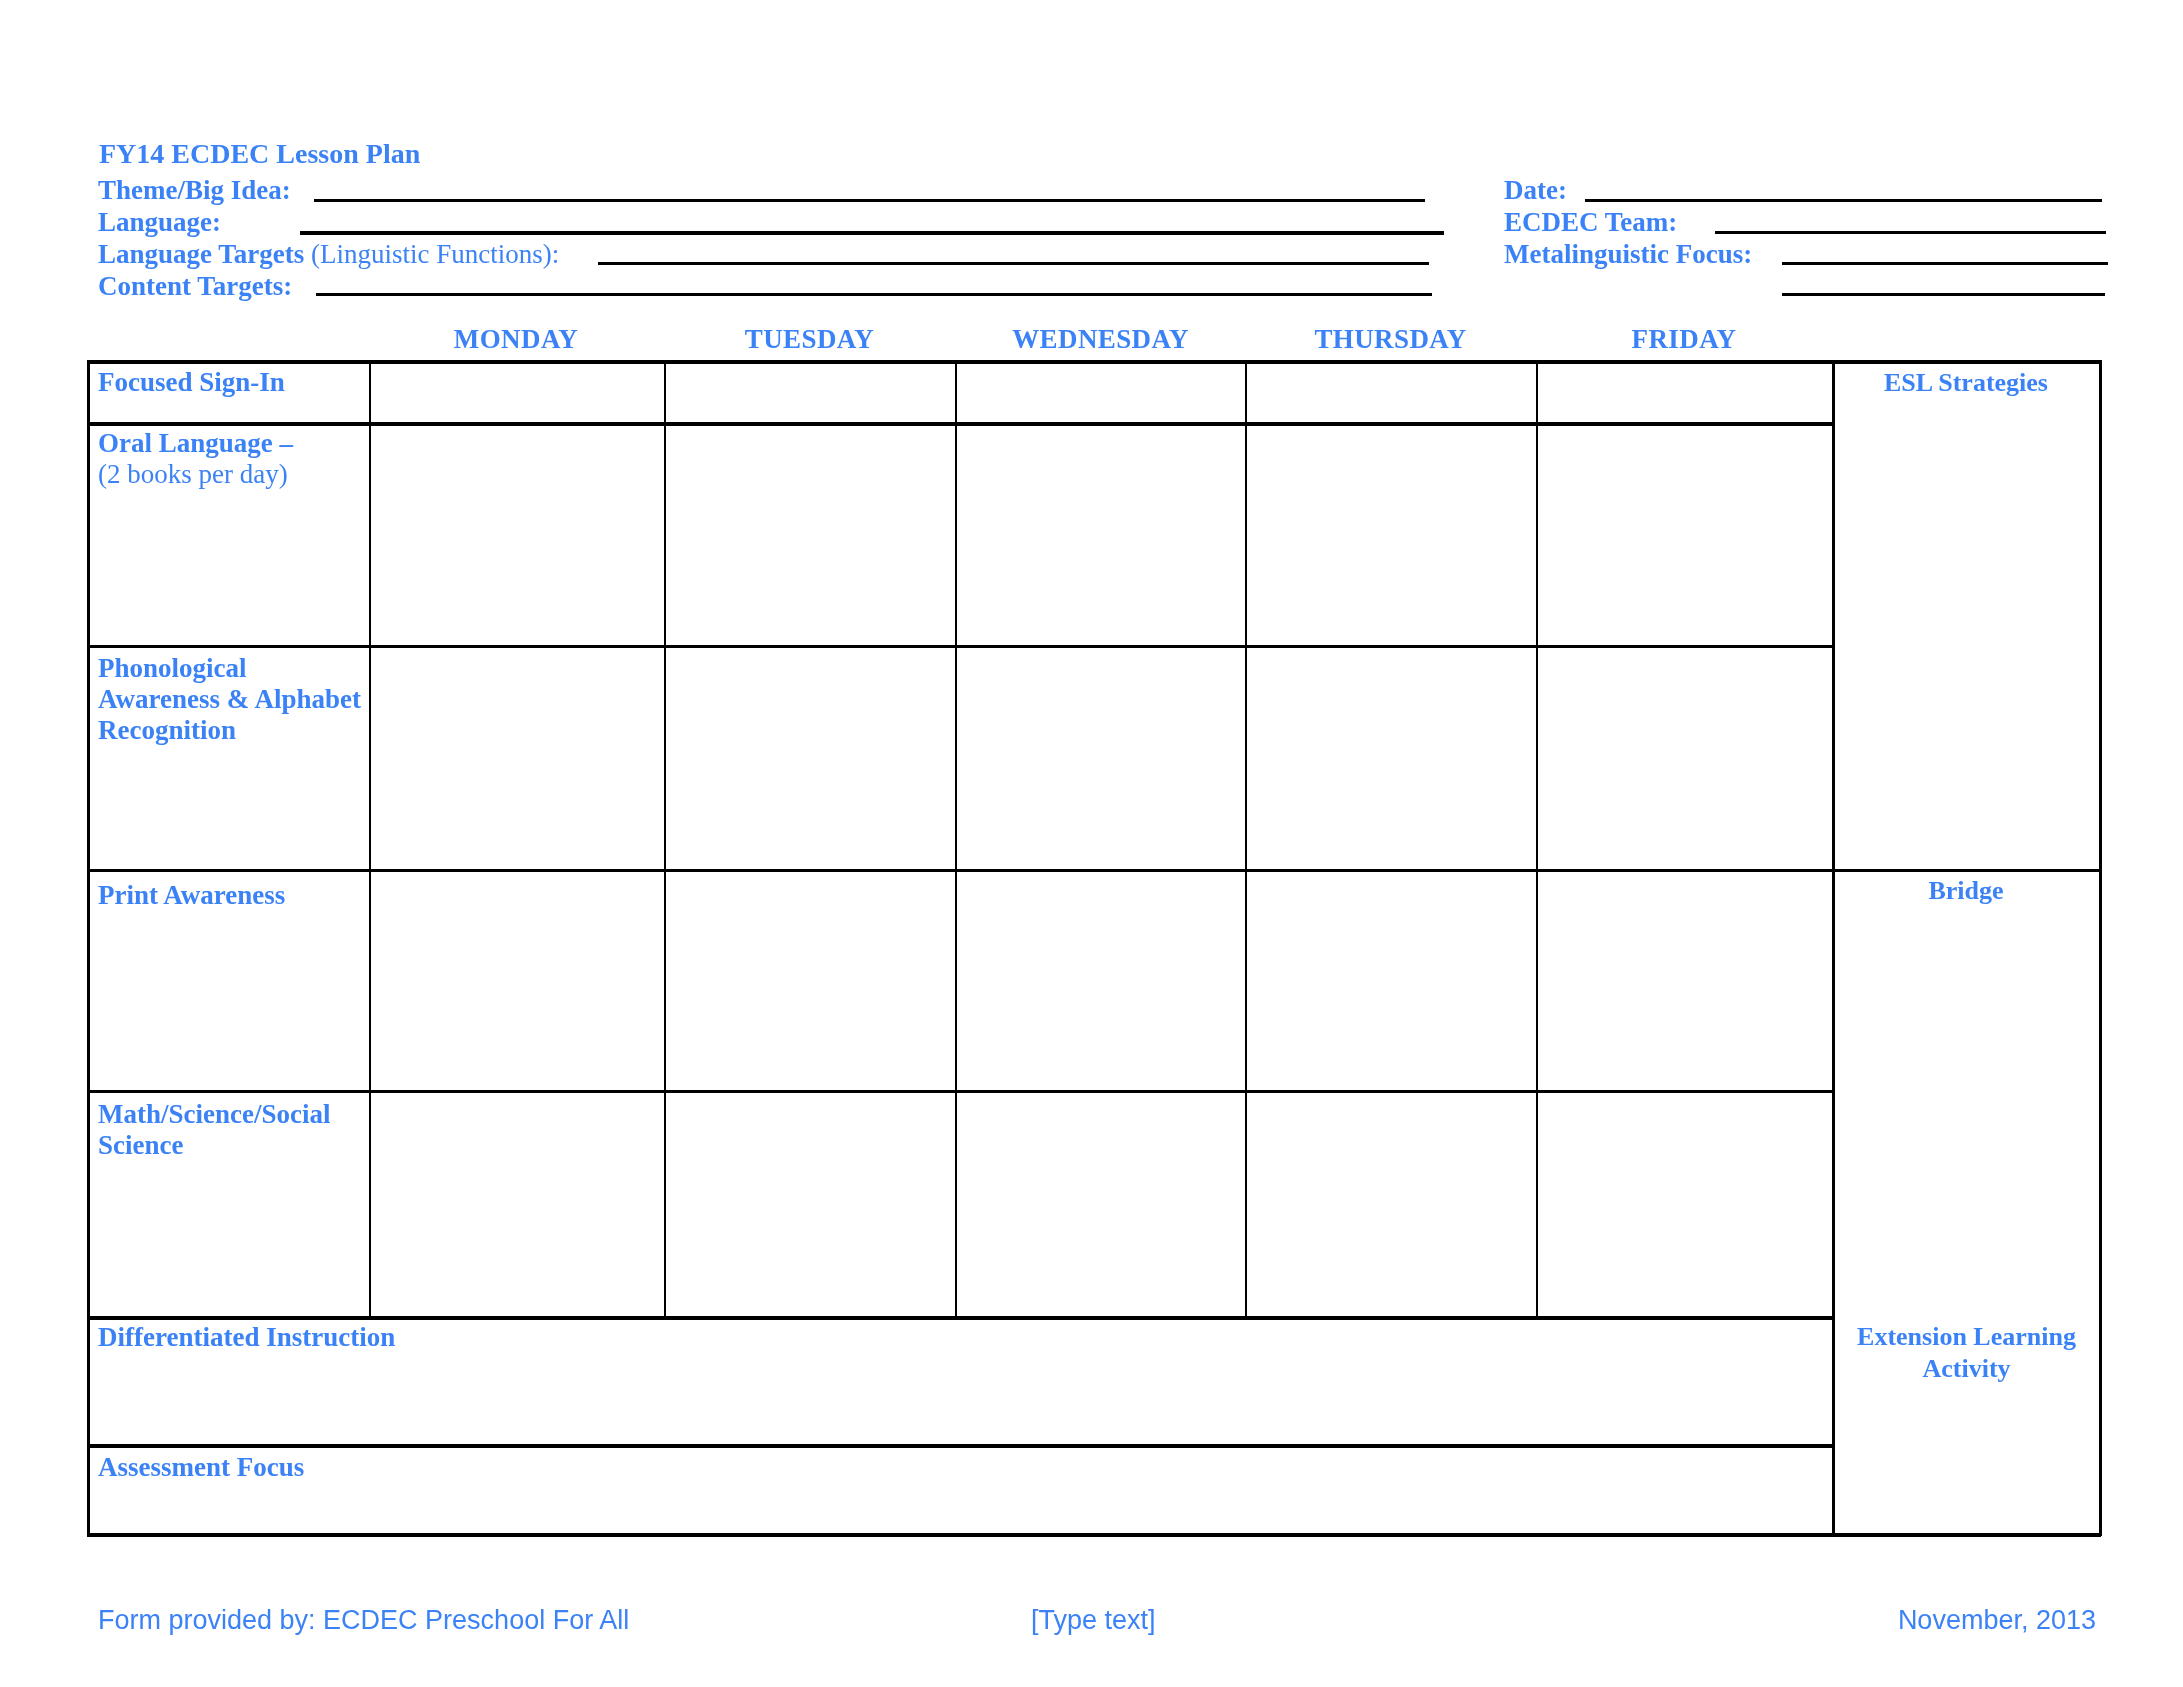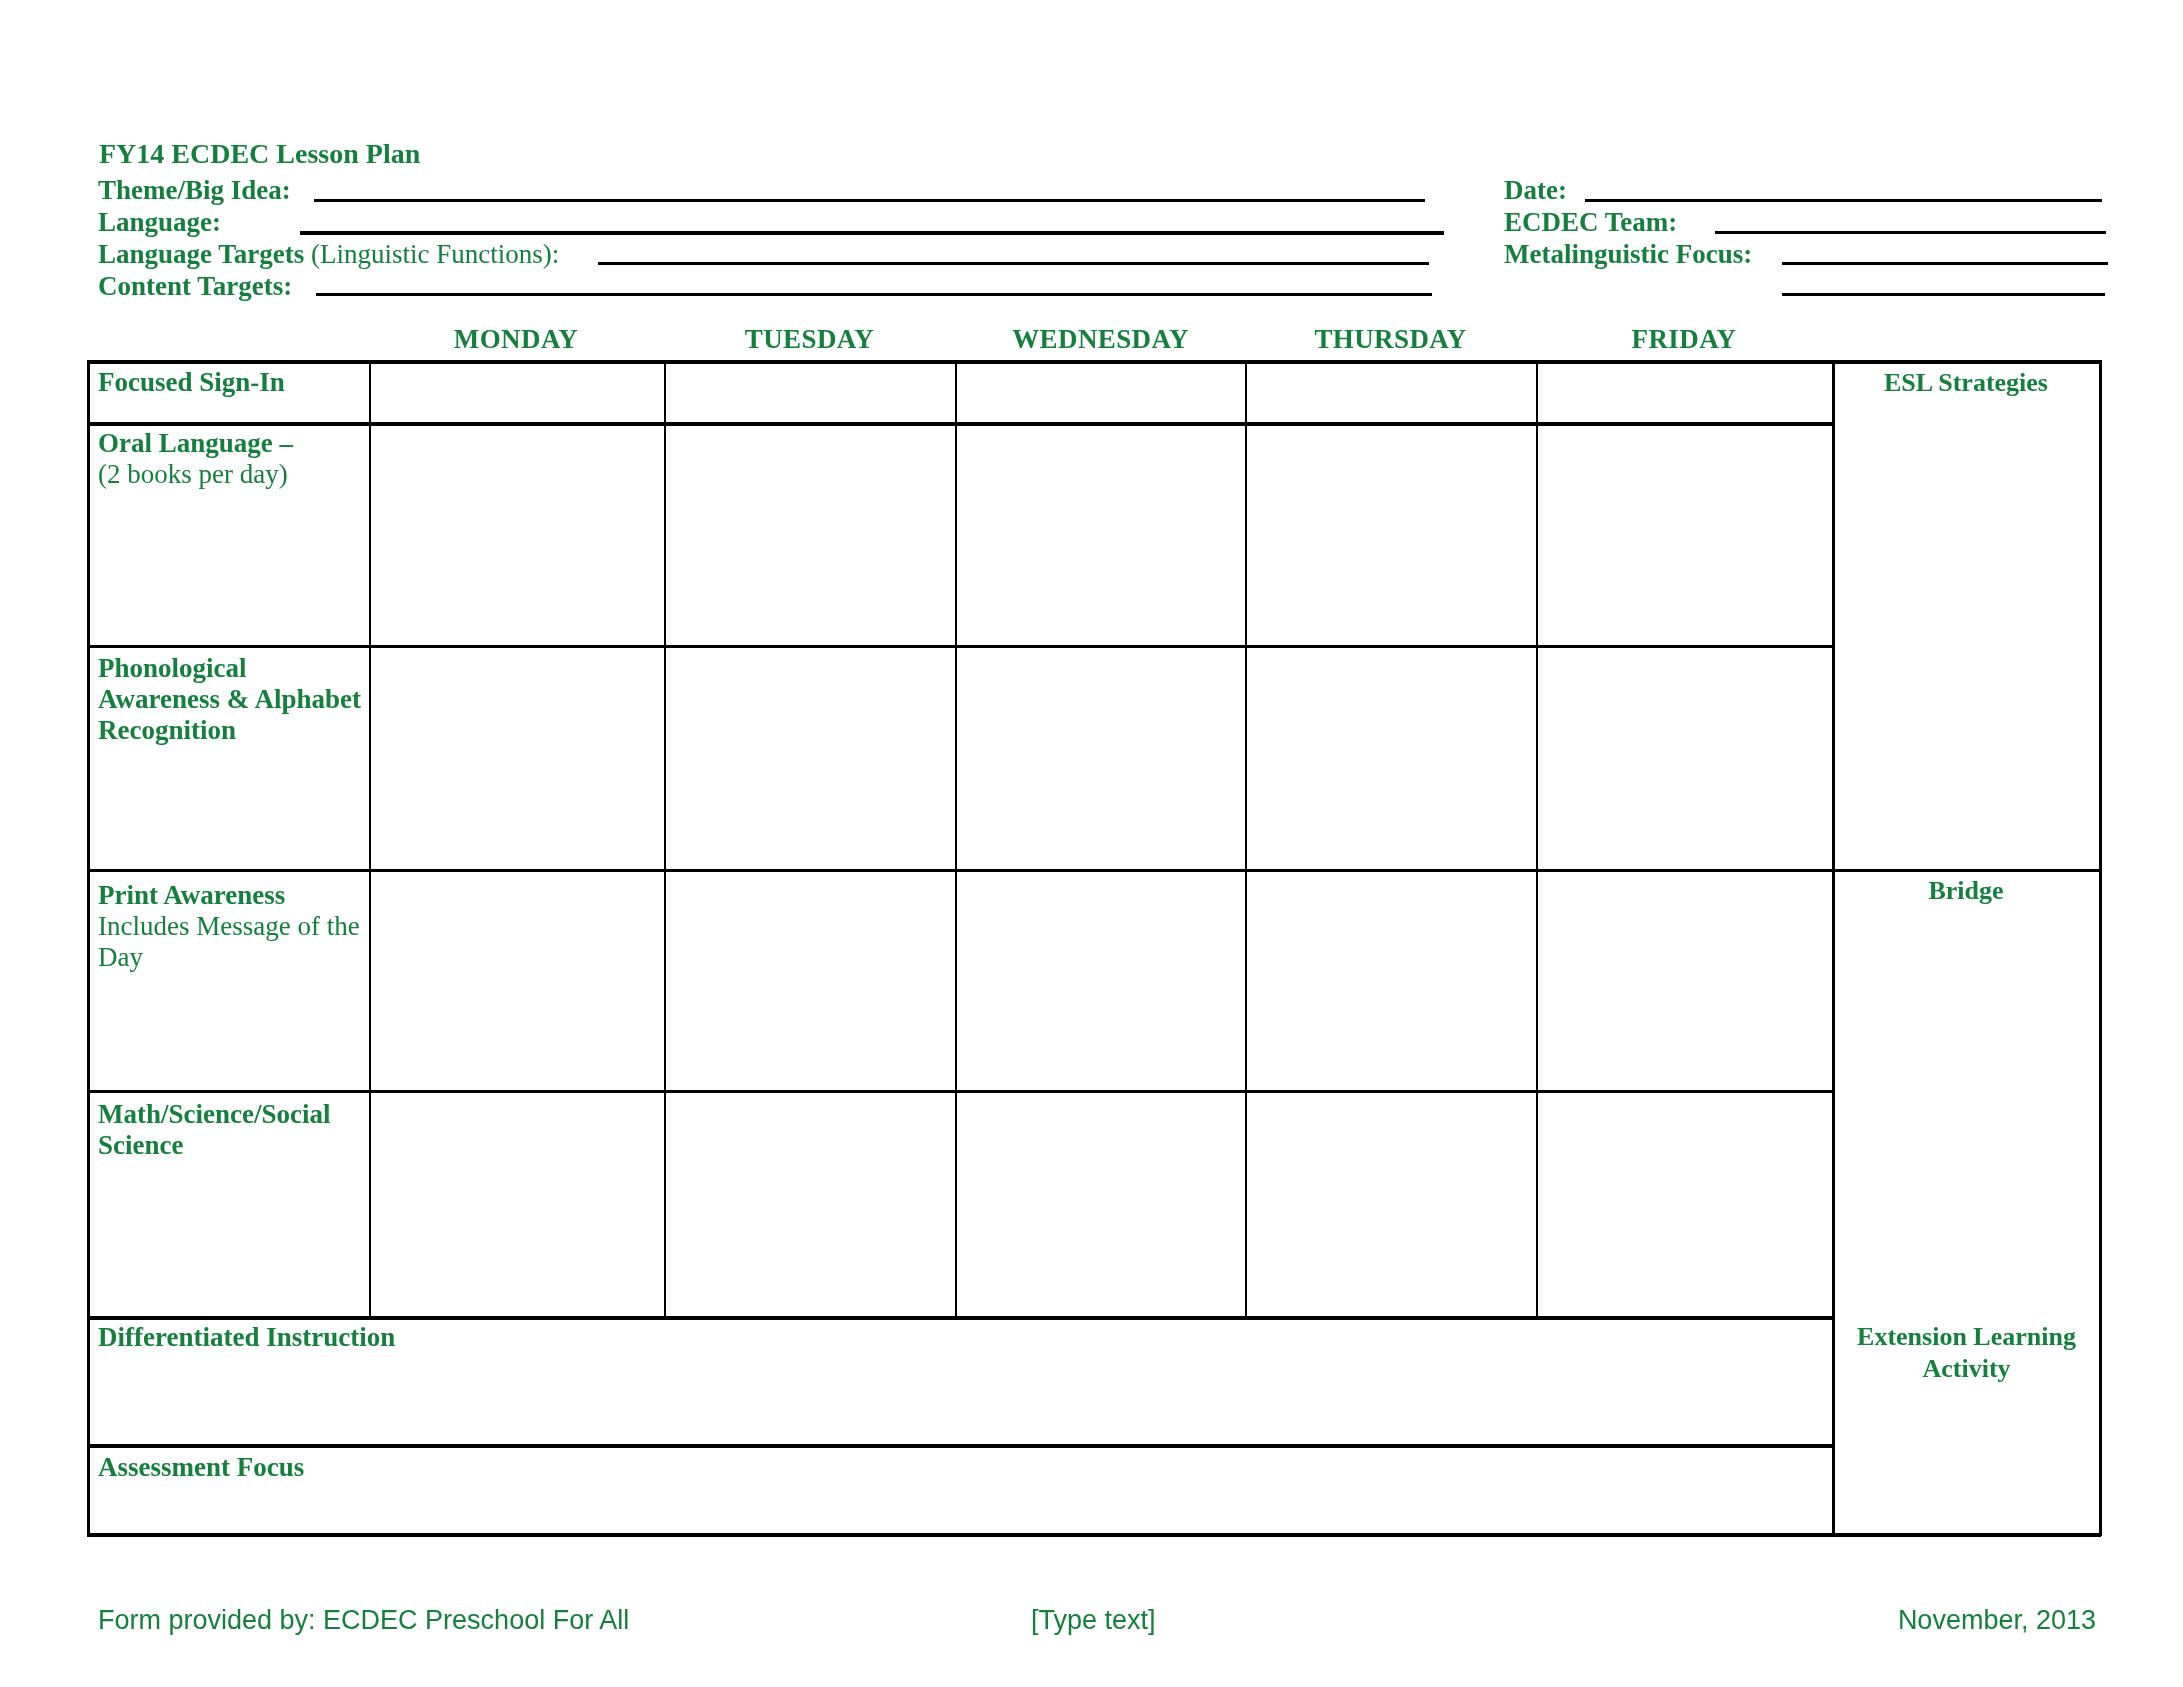--- a/index.html
+++ b/index.html
@@ -1,18 +1,18 @@
 <!DOCTYPE html>
 <html style="font-size:14px"><head>
 <meta charset="utf-8">
 <style>
   html,body { margin:0; padding:0; background:#ffffff; }
   .page {
     position:relative; width:2184px; height:1687px; background:#ffffff;
-    font-family:"Liberation Serif","DejaVu Serif",serif; color:#15803d;
+    font-family:"Liberation Serif","DejaVu Serif",serif; color:#3b82f6;
     overflow:hidden;
   }
   .hline, .vline { position:absolute; background:#000; }
   .page-title {
     position:absolute; left:99px; top:138px;
     font-weight:bold; font-size:28px; white-space:nowrap;
   }
   .field-label {
     position:absolute; font-weight:bold; font-size:27px; white-space:nowrap;
   }
@@ -133,21 +133,20 @@
   </div>
   <div class="row-label" style="top:428px;">
     <div class="row-title">Oral Language –</div>
     <div class="row-sub">(2 books per day)</div>
   </div>
   <div class="row-label" style="top:653px;">
     <div class="row-title">Phonological Awareness &amp; Alphabet Recognition</div>
   </div>
   <div class="row-label" style="top:880px;">
     <div class="row-title">Print Awareness</div>
-    <div class="row-sub">Includes Message of the Day</div>
   </div>
   <div class="row-label" style="top:1322px; width:786px;">
     <div class="row-title">Differentiated Instruction</div>
   </div>
   <div class="row-label" style="top:1099px;">
     <div class="row-title">Math/Science/Social Science</div>
   </div>
   <div class="row-label" style="top:1452px; width:786px;">
     <div class="row-title">Assessment Focus</div>
   </div>

